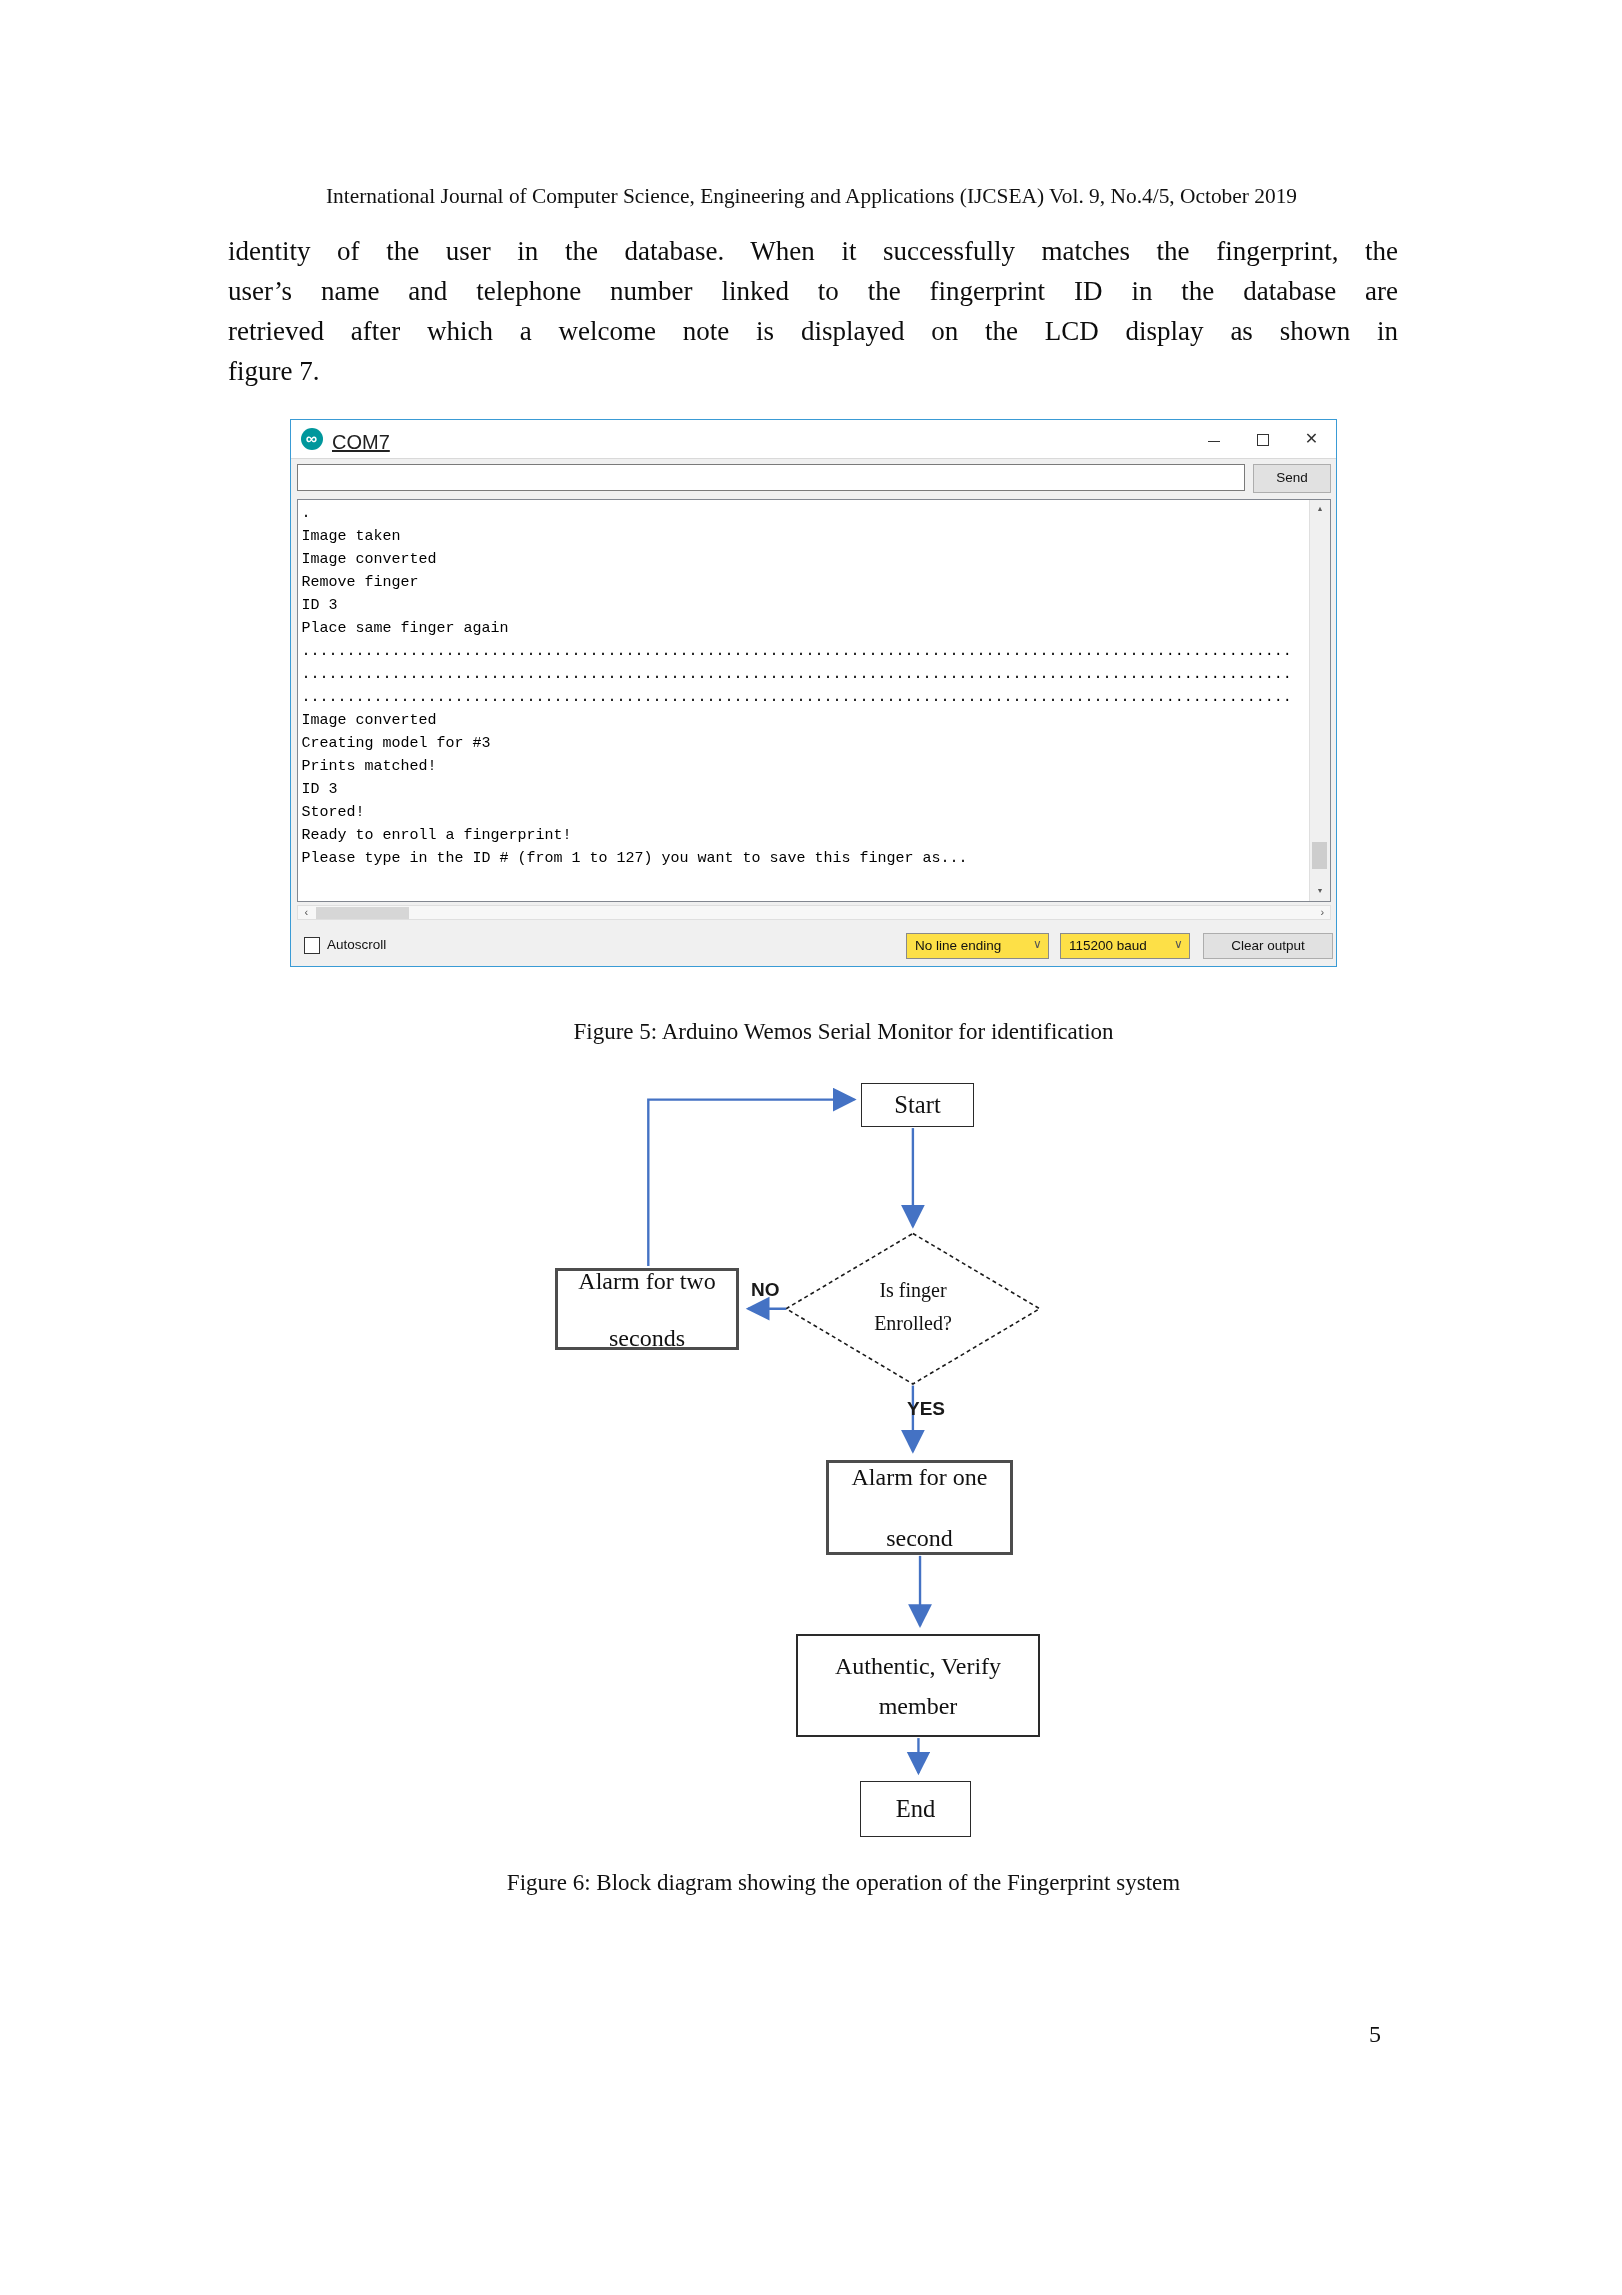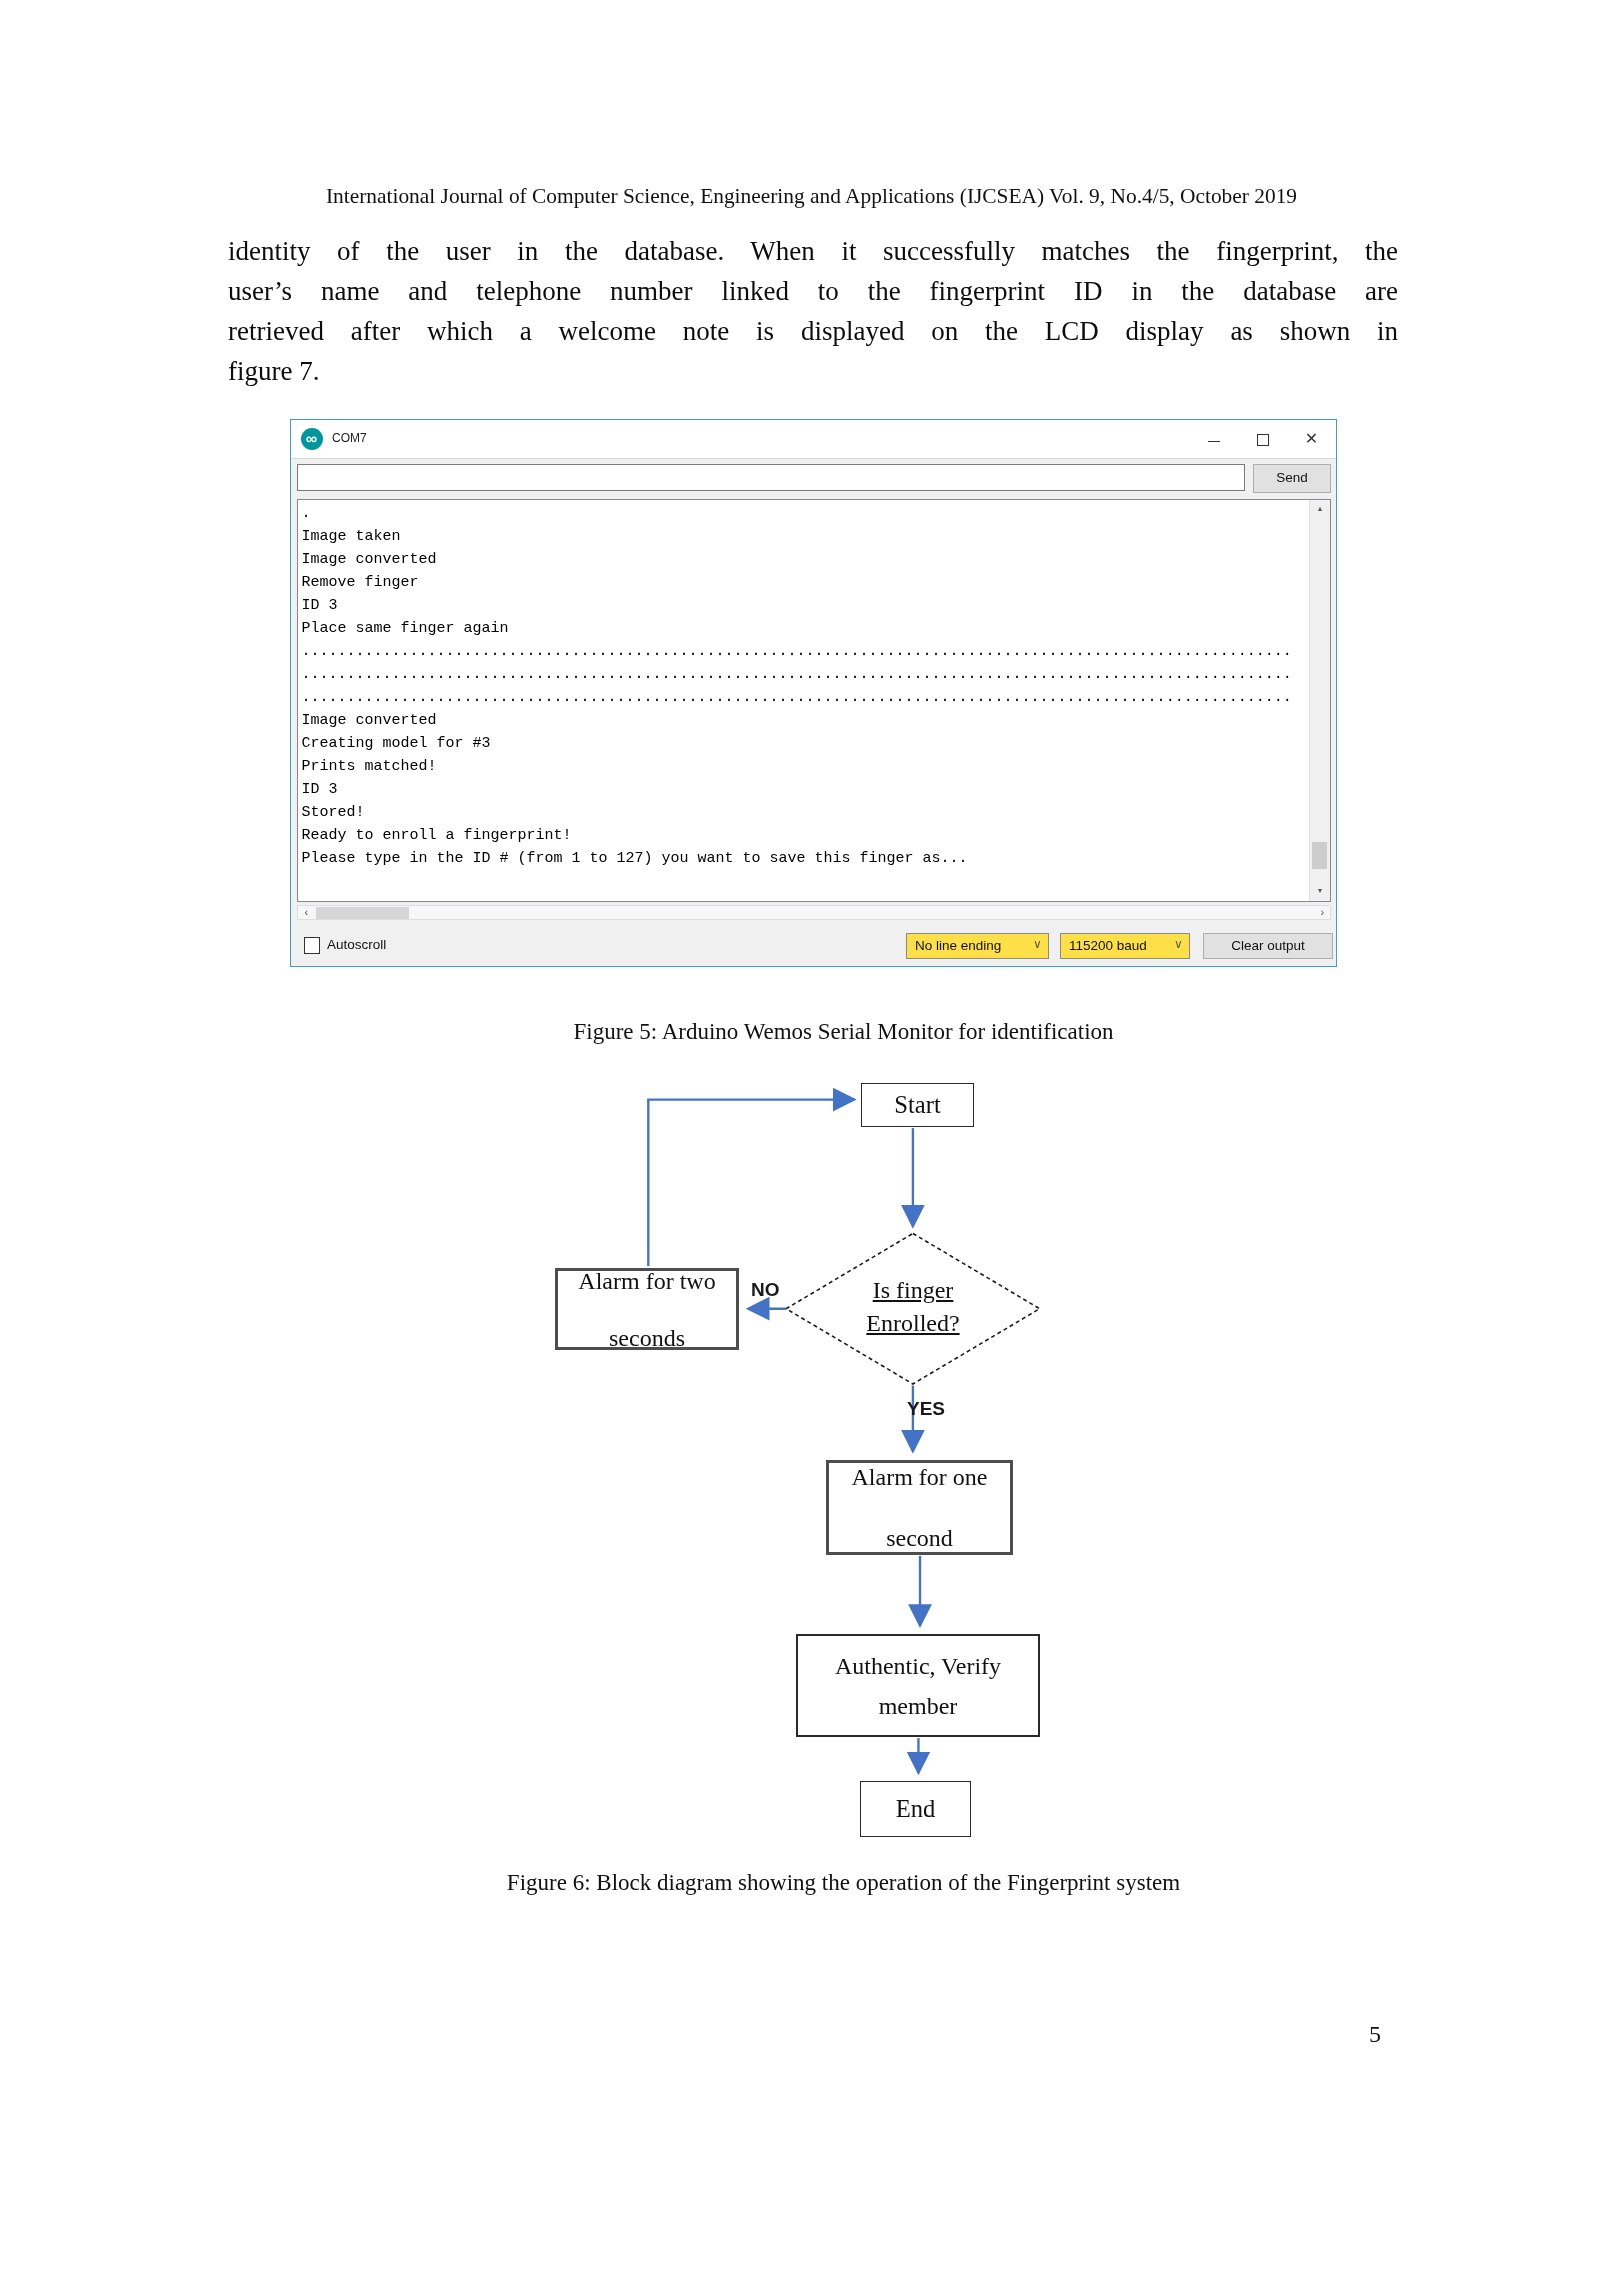--- a/index.html
+++ b/index.html
@@ -21,21 +21,21 @@
 
   
   .serial-window { position:absolute; left:290px; top:419px; width:1047px; height:548px;
     background:#f0f0f0; border:1.6px solid #3a9bd5; box-sizing:border-box;
     font-family:"Liberation Sans", sans-serif; }
   .titlebar { position:absolute; left:0; top:0; width:100%; height:38px; background:#ffffff;
     border-bottom:0.8px solid #d9d9d9; }
   .arduino-icon { position:absolute; left:9.5px; top:8px; width:22px; height:22px;
     background:#00979c; border-radius:50%; color:#fff; font-size:16px; line-height:21.4px;
     text-align:center; font-weight:bold; }
-  .win-title { position:absolute; left:41px; top:11px; font-size:12px; color:#222; }
+  .win-title { position:absolute; left:41px; top:11px; font-size:20px; color:#222;text-decoration:underline; }
   .win-btn { position:absolute; top:0; width:49px; height:37px; text-align:center; }
   #btn-min { right:98px; }
   #btn-max { right:49px; }
   #btn-close { right:0; }
   .min-glyph { position:absolute; left:19px; top:20.6px; width:12px; height:0;
     border-top:1.6px solid #333; }
   .max-glyph { position:absolute; left:19px; top:13.5px; width:10.3px; height:10.3px;
     border:1.6px solid #333; }
   .close-glyph { position:absolute; left:0; top:8.7px; width:49px; text-align:center;
     font-size:16px; color:#333; }
@@ -84,21 +84,21 @@
     display:flex; flex-direction:column; justify-content:center; align-items:center;
     font-size:24px; color:#111; text-align:center; }
   .thin { border:1.6px solid #2a2a2a; }
   .thick { border:3.2px solid #4d4d4d;gap:21px; }
   #node-start { left:861px; top:1083px; width:113px; height:44px; font-size:24.6px; }
   #node-alarm-two { left:555px; top:1268px; width:184px; height:82px; line-height:36px; }
   #node-alarm-one { left:826px; top:1460px; width:187px; height:95px; line-height:40px; }
   #node-authentic { left:796px; top:1634px; width:244px; height:103px; line-height:40px; border-width:2.4px; }
   #node-end { left:860px; top:1781px; width:111px; height:56px; font-size:24.6px;text-align:center; }
   .diamond-text { position:absolute; left:818px; top:1274px; width:190px;
-    font-size:24px; line-height:33px; color:#111; text-align:center;text-decoration:underline; }
+    font-size:20px; line-height:33px; color:#111; text-align:center; }
   .branch-label { position:absolute; font-family:"Liberation Sans", sans-serif;
     font-weight:bold; font-size:19px; color:#1a1a1a; }
   #label-no { left:751px; top:1279px; }
   #label-yes { left:907px; top:1398px; }
 </style>
 </head>
 <body>
 
 <div class="page">
 

